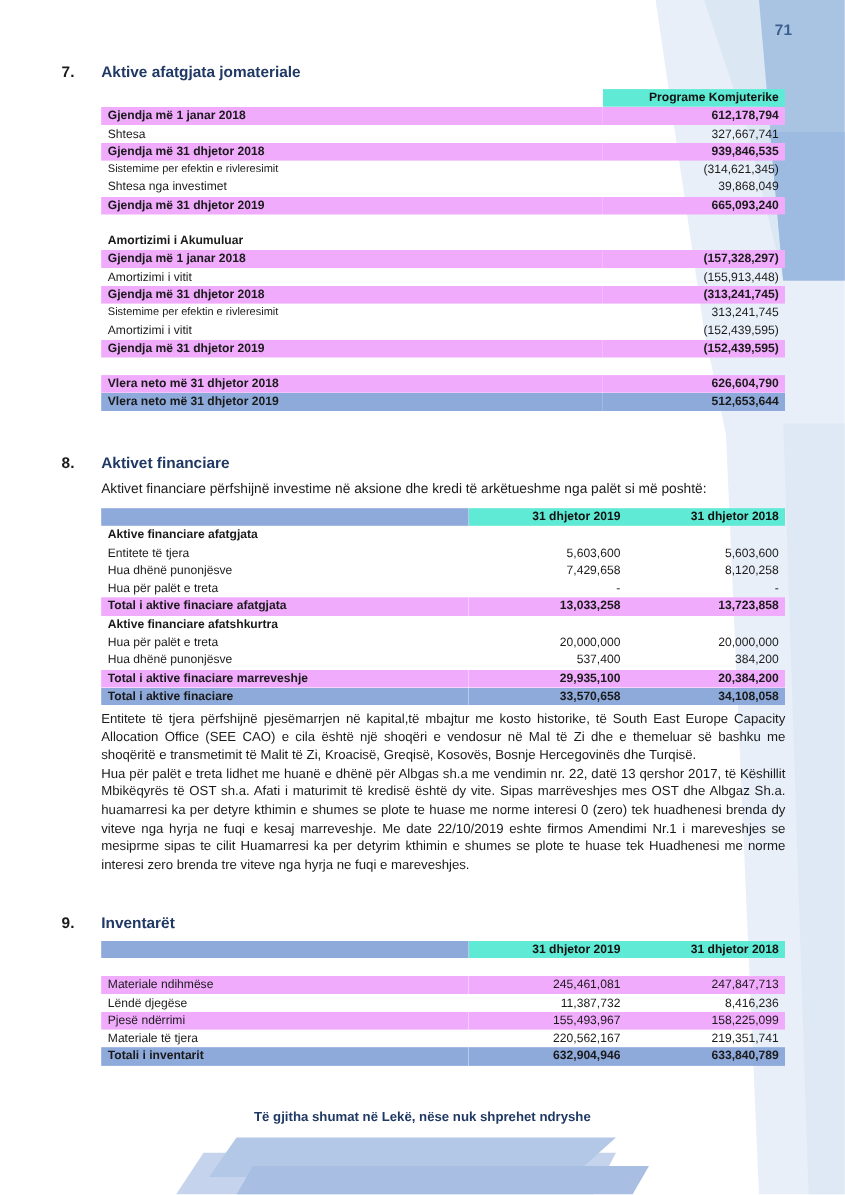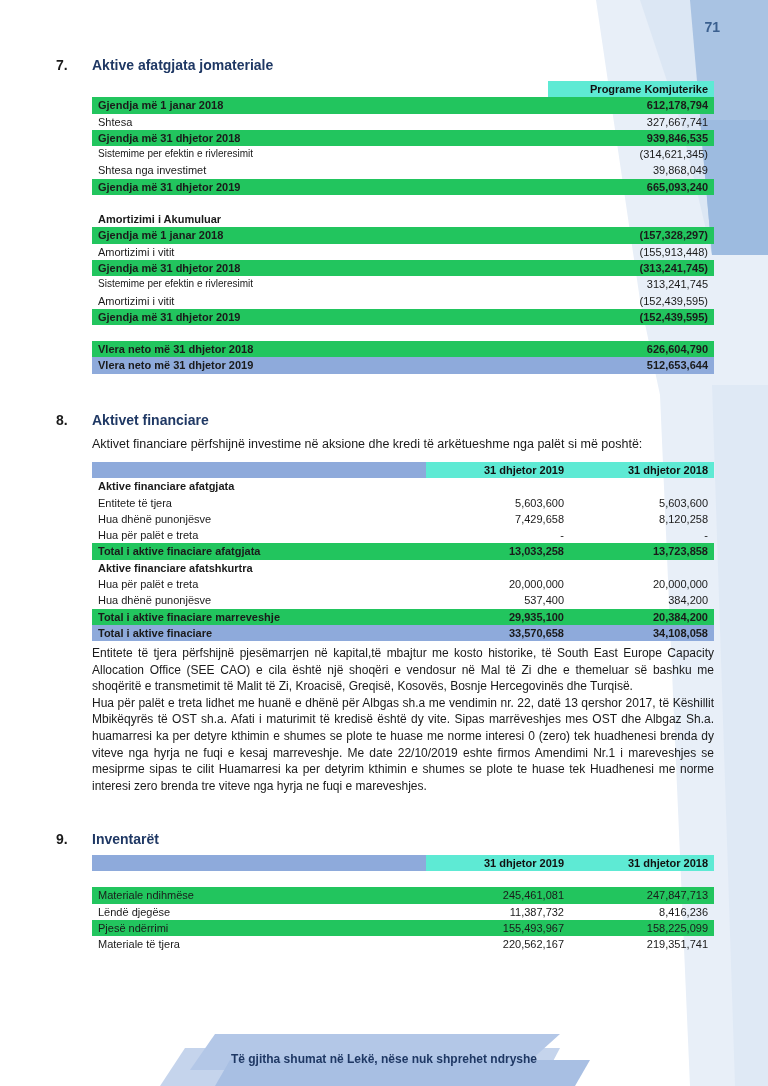--- a/index.html
+++ b/index.html
@@ -21,37 +21,37 @@
   .sec-num { width: 36px; display: inline-block; color: #1a1a1a; }
   .sec-name { color: #1f3864; }
   table.fin {
     position: absolute; border-collapse: collapse; font-size: 11px; table-layout: fixed;
   }
   table.fin td, table.fin th {
     padding: 0 6px; height: 16.3px; line-height: 16.3px; white-space: nowrap; overflow: hidden;
   }
   table.fin th { font-weight: bold; text-align: right; color: #111; }
   td.num { text-align: right; }
-  tr.hl td { background: #22c55e; }
+  tr.hl td { background: #f0abfc; }
   tr.dark td { background: #8eaadb; }
   tr.bold td { font-weight: bold; }
   tr.small td.lbl { font-size: 10px; }
   tr.hdr th.col { background: #5eead4; }
   tr.hdr th.blank { background: #8eaadb; }
   tr.spacer td { height: 16px; }
   .intro {
     position: absolute; left: 92px; font-size: 12.5px; color: #1a1a1a;
   }
   .para {
     position: absolute; left: 92px; width: 622px; font-size: 12px; line-height: 16.6px;
     text-align: justify; color: #1a1a1a;
   }
   .para p { margin: 0; }
   .footer-text {
-    position: absolute; top: 1052px; left: 0; width: 768px; text-align: center;
+    position: absolute; top: 1008px; left: 0; width: 768px; text-align: center;
     font-size: 12px; font-weight: bold; color: #1f3864; z-index: 3;
   }
 </style>
 </head>
 <body>
 
 <svg class="bg-shapes" width="768" height="1086" viewBox="0 0 768 1086">
   <polygon points="596,0 768,0 768,1086 690,1086 660,395 640,300" fill="#e8eff8"></polygon>
   <polygon points="640,0 768,0 768,255 712,255 680,120" fill="#dce7f4"></polygon>
   <polygon points="690,0 768,0 768,255 712,255" fill="#a9c3e3"></polygon>
@@ -262,16 +262,21 @@
   <tr class="hl">
         <td>Pjesë ndërrimi</td>
         <td class="num">155,493,967</td>
         <td class="num">158,225,099</td>
       </tr>
   <tr>
         <td>Materiale të tjera</td>
         <td class="num">220,562,167</td>
         <td class="num">219,351,741</td>
       </tr>
+  <tr class="dark bold">
+        <td>Totali i inventarit</td>
+        <td class="num">632,904,946</td>
+        <td class="num">633,840,789</td>
+      </tr>
 </tbody>
   </table>
 
 <div class="footer-text">Të gjitha shumat në Lekë, nëse nuk shprehet ndryshe</div>
 
 </body></html>

